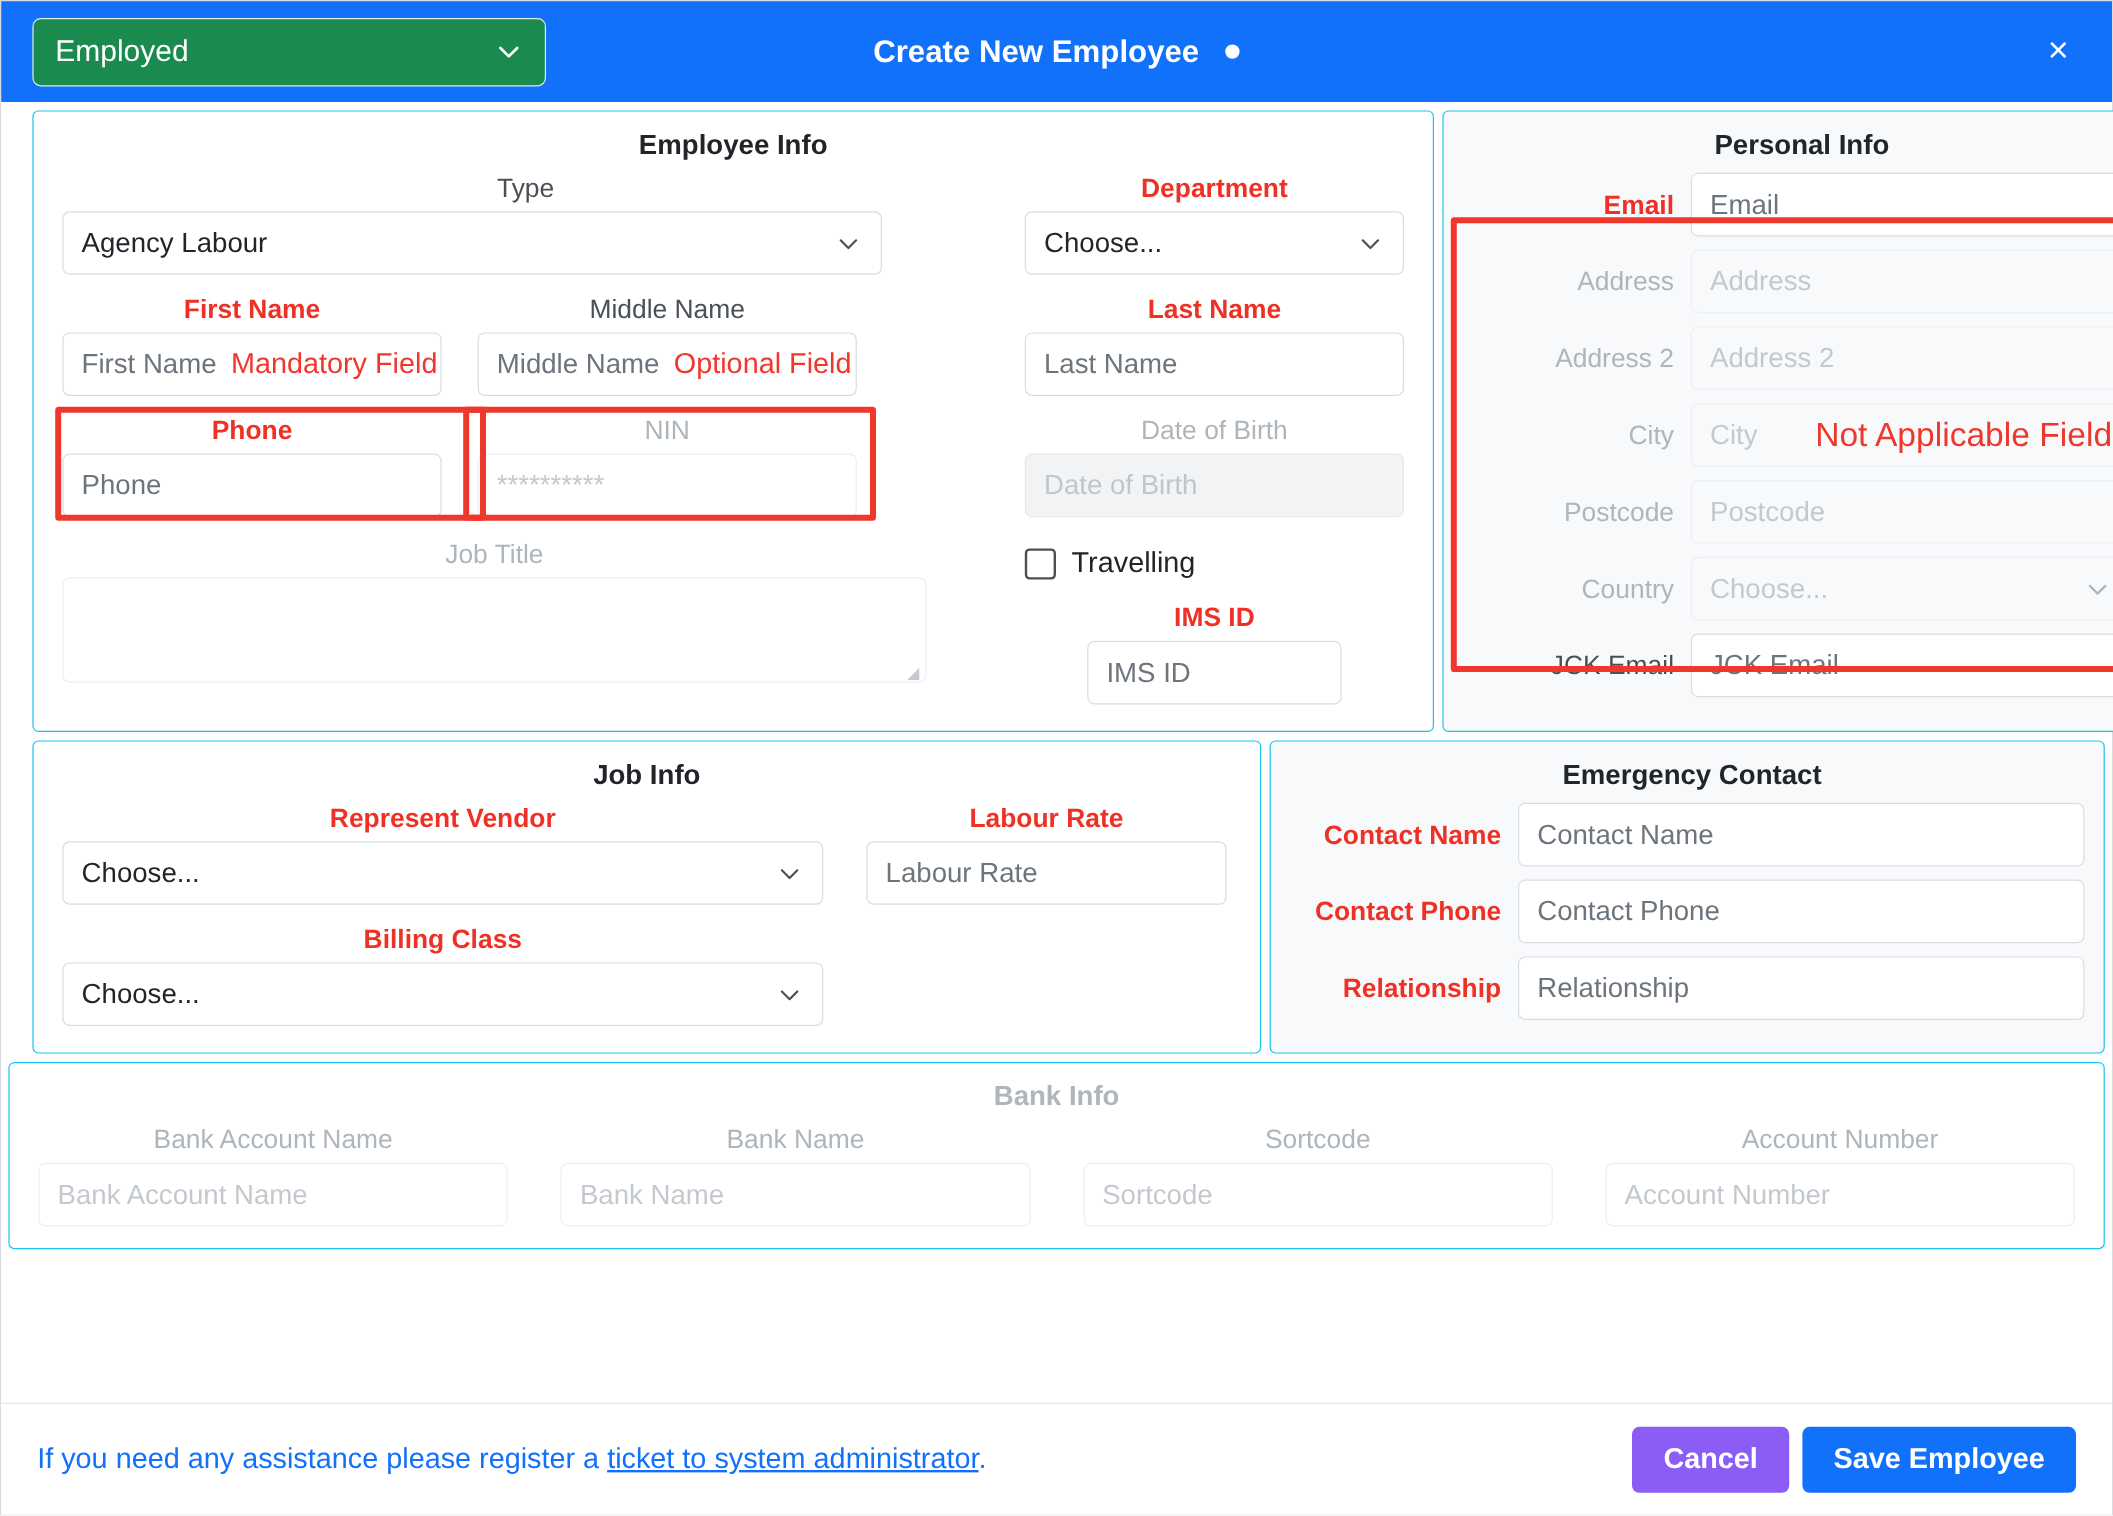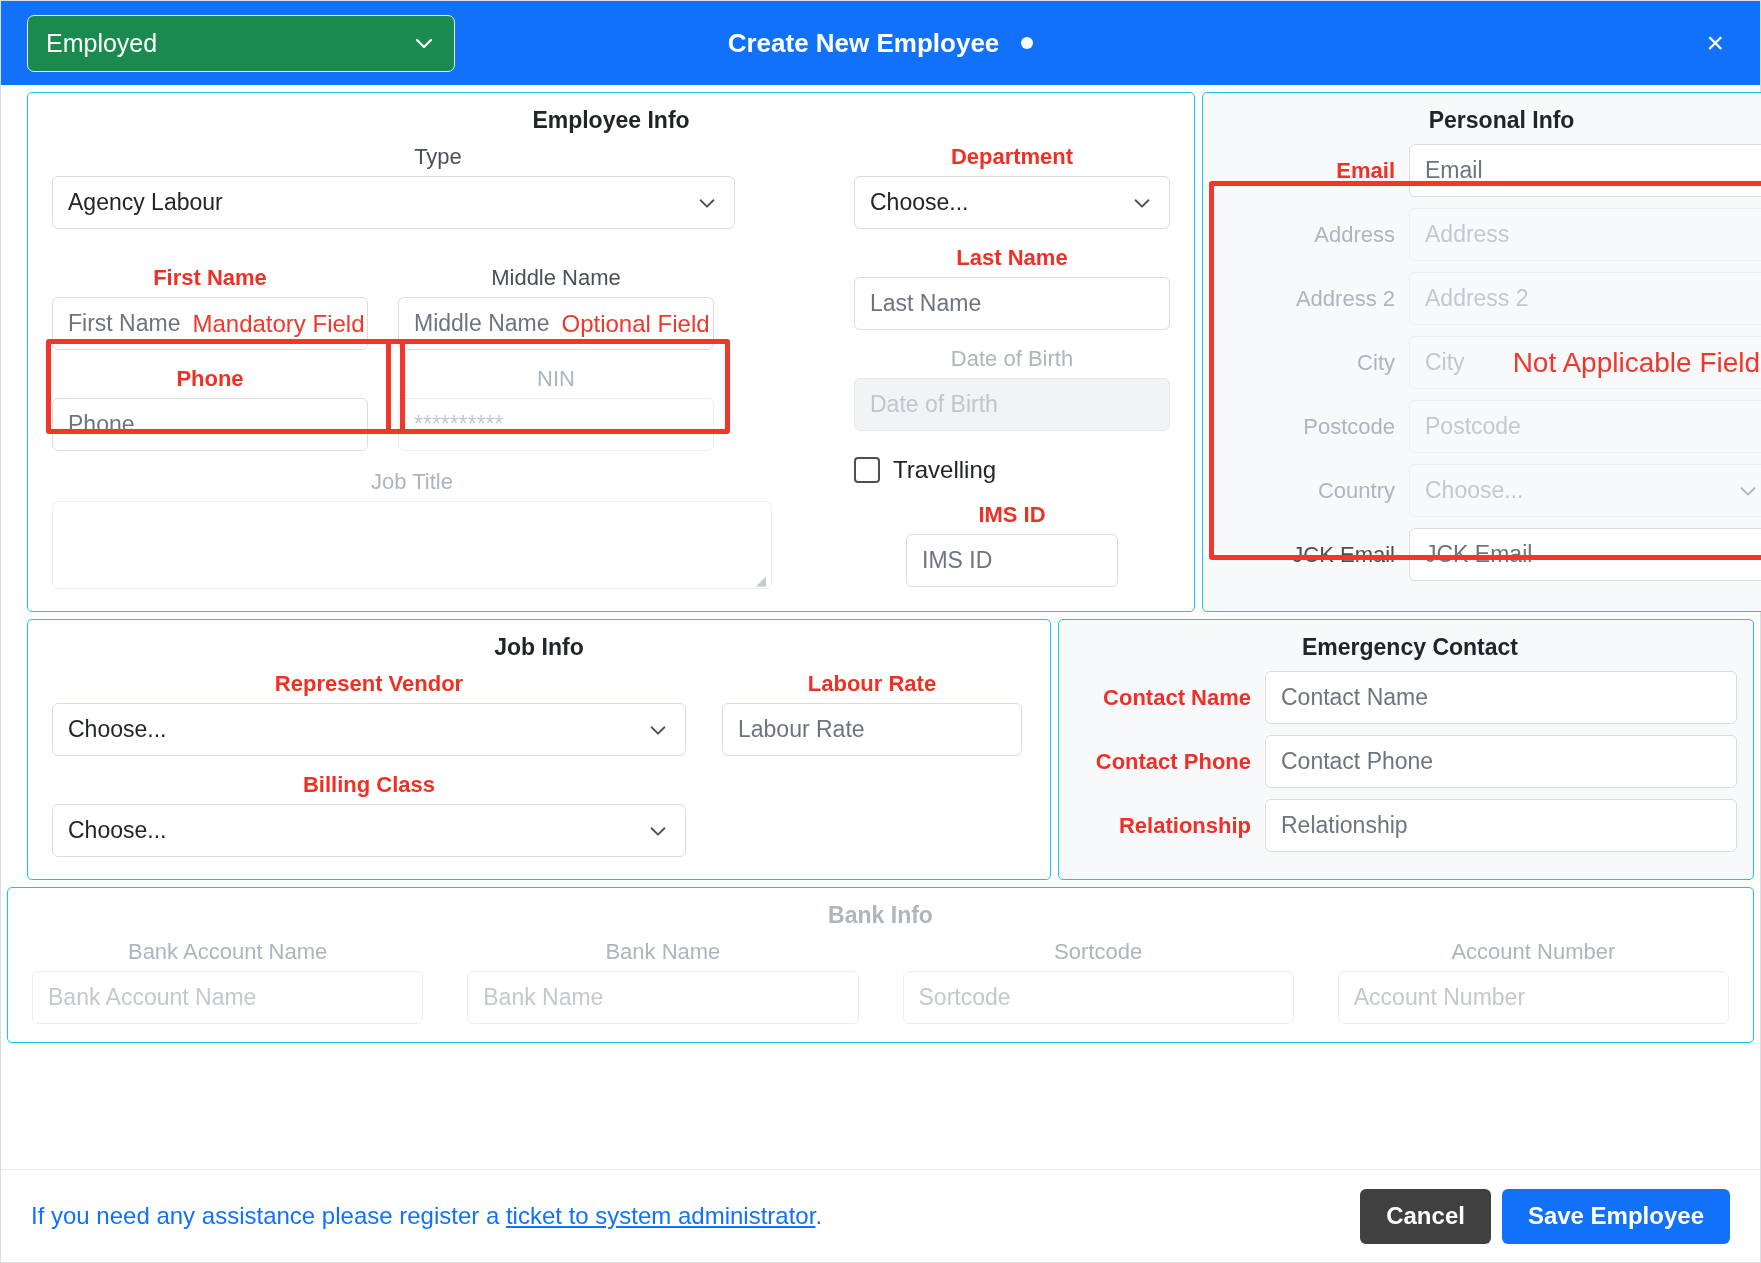--- a/index.html
+++ b/index.html
@@ -171,21 +171,21 @@
   }
   .assist-text { font-size: 24px; color: #1271fb; }
   .assist-link { color: #1271fb; text-decoration: underline; cursor: pointer; margin-top: 12px; }
   .footer-btns { display: flex; gap: 11px; }
   .btn {
     height: 55px; border: none; border-radius: 6px;
     font-size: 24px; font-weight: bold; color: #ffffff;
     padding: 0 26px; cursor: pointer;
     font-family: "Liberation Sans", sans-serif;
   }
-  .btn.cancel { background: #404040; }
+  .btn.cancel { background: #8b5cf6; }
   .btn.save { background: #1271fb; }
 
   svg.chev { display: block; }
 </style>
 </head>
 <body>
 
 <div class="modal">
 
   <div class="modal-header">
@@ -219,21 +219,21 @@
               <div class="control" style="width:683px; color:#212529;">
                 <span>Agency Labour</span>
                 <span class="caret">
                   <svg class="chev" width="22" height="22" viewBox="0 0 24 24" fill="none" stroke="#495057" stroke-width="2" stroke-linecap="round" stroke-linejoin="round">
                       <polyline points="5 9 12 16 19 9"></polyline>
                     </svg>
                 </span>
               </div>
             </div>
 
-            <div style="display:flex; gap:30px;margin-top:20px;">
+            <div style="display:flex; gap:30px;">
               <div class="field">
                 <div class="flabel req" style="width:316px;">First Name</div>
                 <div class="control" style="width:316px;">
                   <span>First Name</span>
                   <span style="color:#f0372c; font-size:24px; margin-left:12px;">Mandatory Field</span>
                 </div>
               </div>
               <div class="field">
                 <div class="flabel" style="width:316px;">Middle Name</div>
                 <div class="control" style="width:316px;">

